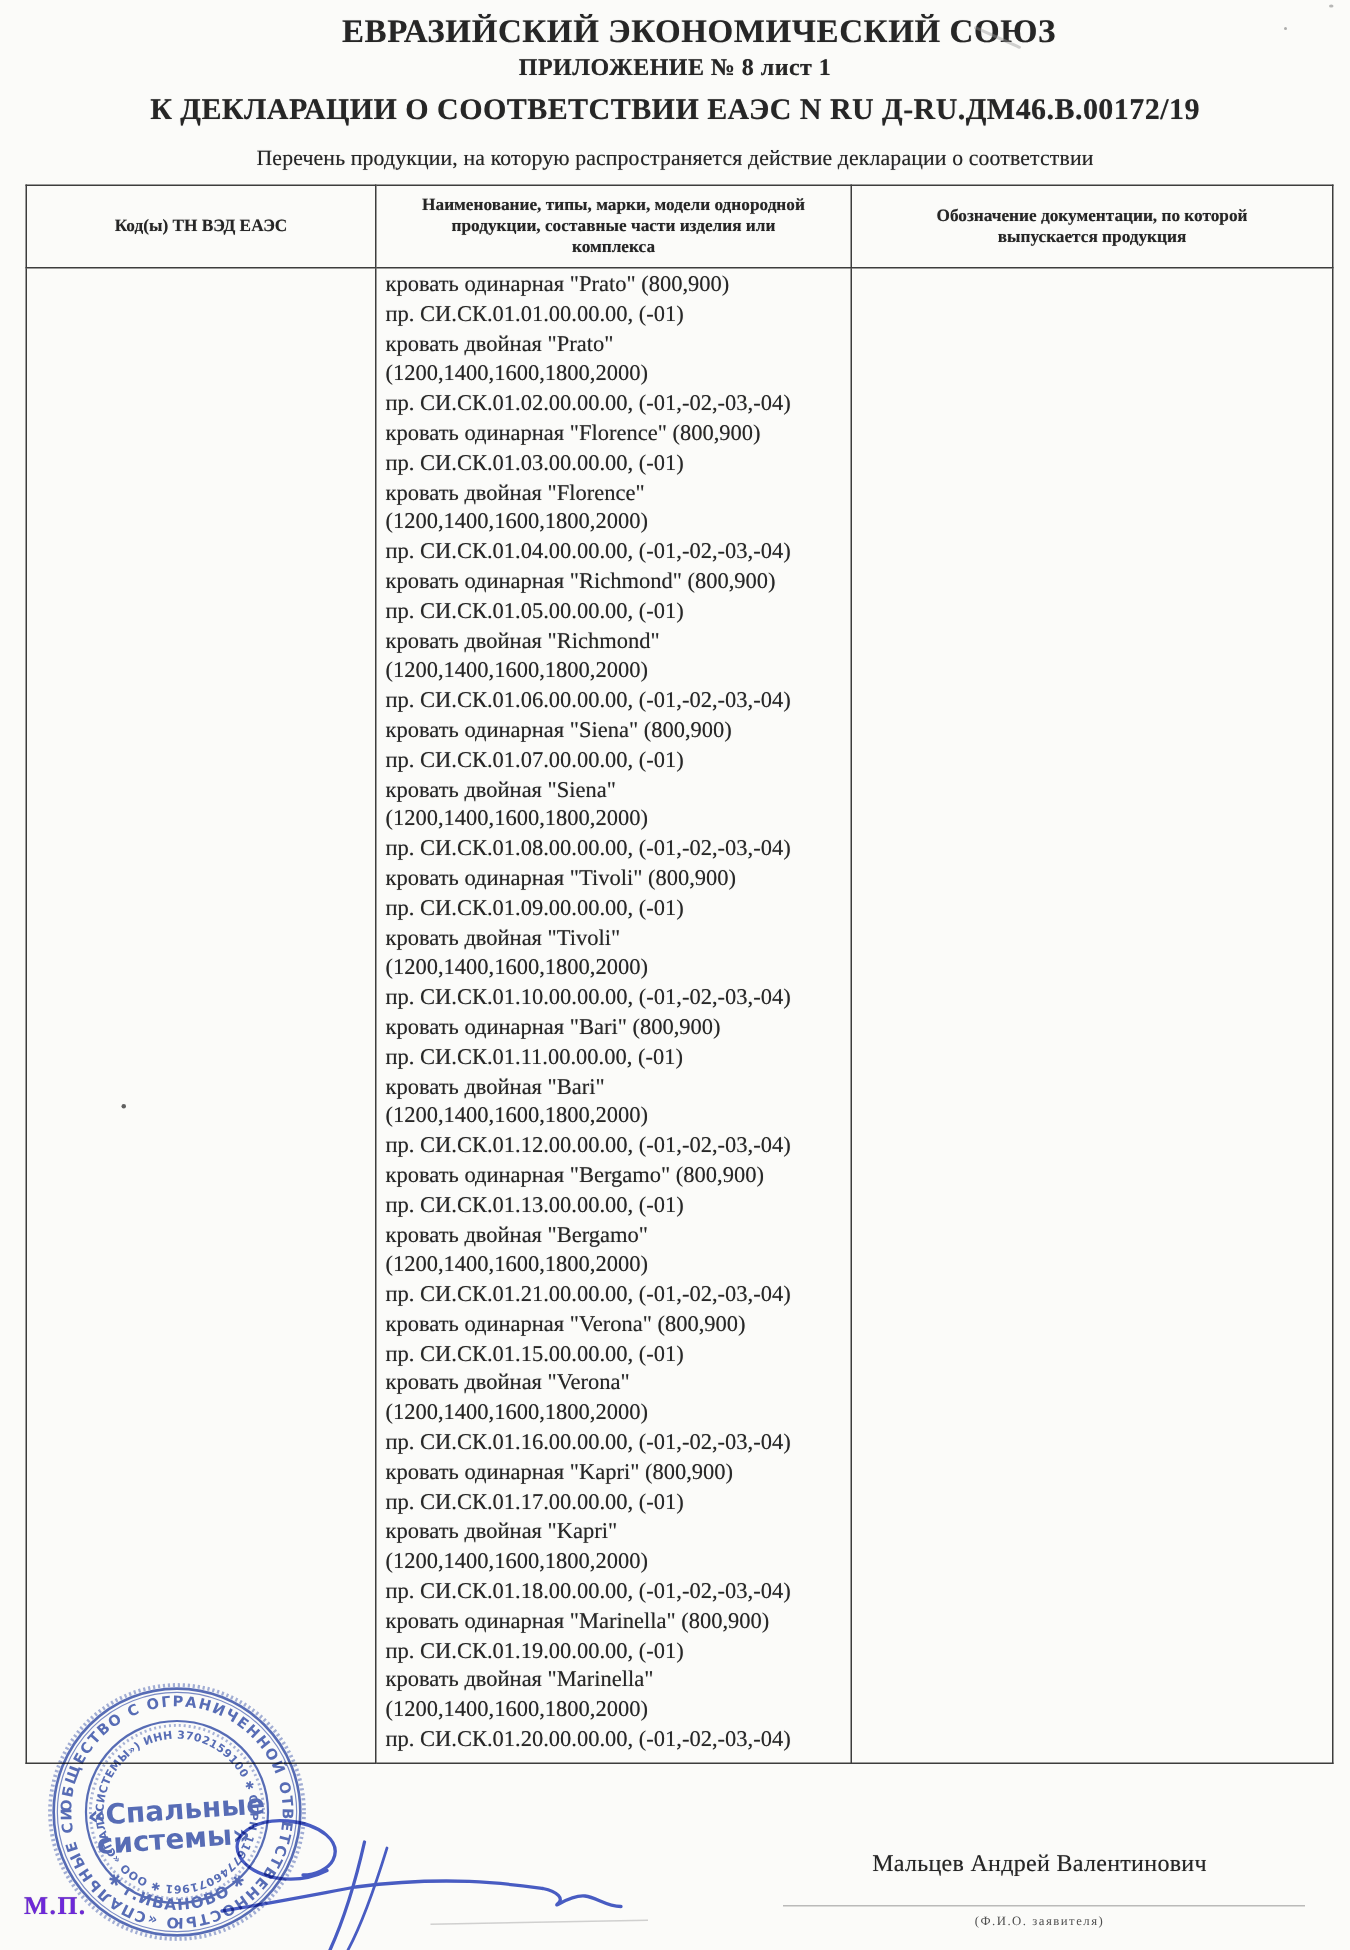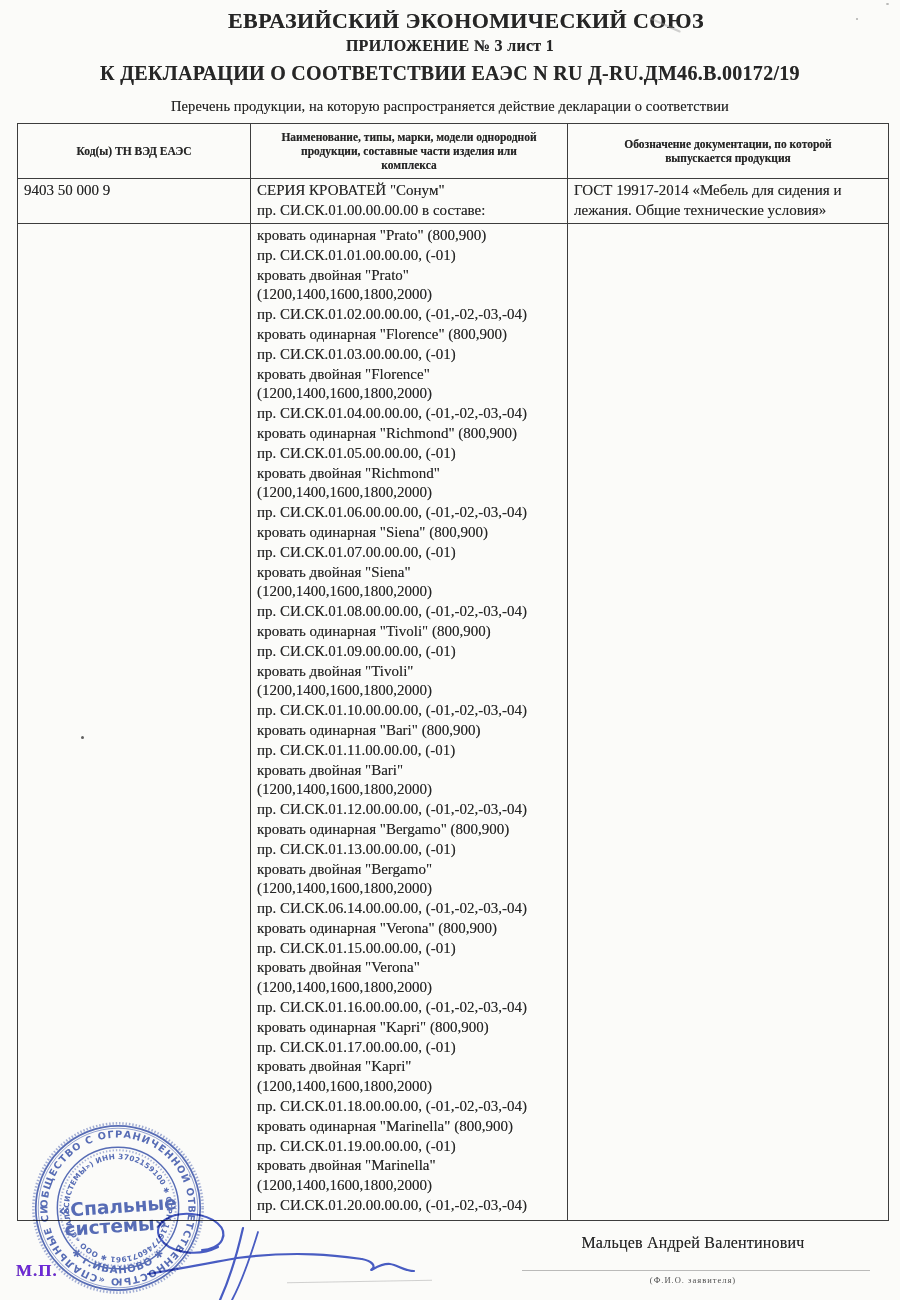--- a/index.html
+++ b/index.html
@@ -62,21 +62,21 @@
   .dot-c{left:886px;top:3px;width:3px;height:2px;opacity:.35;}
   .smudge{position:absolute;left:648px;top:24px;width:34px;height:2px;background:#9a9a9a;
     transform:rotate(24deg);opacity:.45;border-radius:2px;}
   .stamp-txt{font-family:"DejaVu Sans", sans-serif;}
 </style>
 </head>
 <body>
 
 <div class="doc-header">
   <div class="title1 scan-text">ЕВРАЗИЙСКИЙ ЭКОНОМИЧЕСКИЙ СОЮЗ</div>
-  <div class="title2 scan-text">ПРИЛОЖЕНИЕ № 3 лист 1</div>
+  <div class="title2 scan-text">ПРИЛОЖЕНИЕ № 8 лист 1</div>
   <div class="title3 scan-text">К ДЕКЛАРАЦИИ О СООТВЕТСТВИИ ЕАЭС N RU Д-RU.ДМ46.В.00172/19</div>
 </div>
 <div class="intro scan-text">Перечень продукции, на которую распространяется действие декларации о соответствии</div>
 
 <table class="decl-table">
   <colgroup>
       <col style="width:233px">
       <col style="width:317px">
       <col style="width:321px">
     </colgroup>
@@ -88,33 +88,20 @@
     <td class="hdr scan-text">
           <div class="cell-line">Наименование, типы, марки, модели однородной</div>
           <div class="cell-line">продукции, составные части изделия или</div>
           <div class="cell-line">комплекса</div>
         </td>
     <td class="hdr scan-text">
           <div class="cell-line">Обозначение документации, по которой</div>
           <div class="cell-line">выпускается продукция</div>
         </td>
   </tr>
-  <tr class="row-first">
-    <td class="scan-text">
-      <div class="cell-line">9403 50 000 9</div>
-    </td>
-    <td class="scan-text">
-          <div class="cell-line">СЕРИЯ КРОВАТЕЙ "Сонум"</div>
-          <div class="cell-line">пр. СИ.СК.01.00.00.00.00 в составе:</div>
-        </td>
-    <td class="scan-text">
-          <div class="cell-line">ГОСТ 19917-2014 «Мебель для сидения и</div>
-          <div class="cell-line">лежания. Общие технические условия»</div>
-        </td>
-  </tr>
   <tr class="row-list">
     <td></td>
     <td class="scan-text product-list">
           <div class="cell-line">кровать одинарная "Prato" (800,900)</div>
           <div class="cell-line">пр. СИ.СК.01.01.00.00.00, (-01)</div>
           <div class="cell-line">кровать двойная "Prato"</div>
           <div class="cell-line">(1200,1400,1600,1800,2000)</div>
           <div class="cell-line">пр. СИ.СК.01.02.00.00.00, (-01,-02,-03,-04)</div>
           <div class="cell-line">кровать одинарная "Florence" (800,900)</div>
           <div class="cell-line">пр. СИ.СК.01.03.00.00.00, (-01)</div>
@@ -138,21 +125,21 @@
           <div class="cell-line">пр. СИ.СК.01.10.00.00.00, (-01,-02,-03,-04)</div>
           <div class="cell-line">кровать одинарная "Bari" (800,900)</div>
           <div class="cell-line">пр. СИ.СК.01.11.00.00.00, (-01)</div>
           <div class="cell-line">кровать двойная "Bari"</div>
           <div class="cell-line">(1200,1400,1600,1800,2000)</div>
           <div class="cell-line">пр. СИ.СК.01.12.00.00.00, (-01,-02,-03,-04)</div>
           <div class="cell-line">кровать одинарная "Bergamo" (800,900)</div>
           <div class="cell-line">пр. СИ.СК.01.13.00.00.00, (-01)</div>
           <div class="cell-line">кровать двойная "Bergamo"</div>
           <div class="cell-line">(1200,1400,1600,1800,2000)</div>
-          <div class="cell-line">пр. СИ.СК.06.14.00.00.00, (-01,-02,-03,-04)</div>
+          <div class="cell-line">пр. СИ.СК.01.21.00.00.00, (-01,-02,-03,-04)</div>
           <div class="cell-line">кровать одинарная "Verona" (800,900)</div>
           <div class="cell-line">пр. СИ.СК.01.15.00.00.00, (-01)</div>
           <div class="cell-line">кровать двойная "Verona"</div>
           <div class="cell-line">(1200,1400,1600,1800,2000)</div>
           <div class="cell-line">пр. СИ.СК.01.16.00.00.00, (-01,-02,-03,-04)</div>
           <div class="cell-line">кровать одинарная "Kapri" (800,900)</div>
           <div class="cell-line">пр. СИ.СК.01.17.00.00.00, (-01)</div>
           <div class="cell-line">кровать двойная "Kapri"</div>
           <div class="cell-line">(1200,1400,1600,1800,2000)</div>
           <div class="cell-line">пр. СИ.СК.01.18.00.00.00, (-01,-02,-03,-04)</div>

